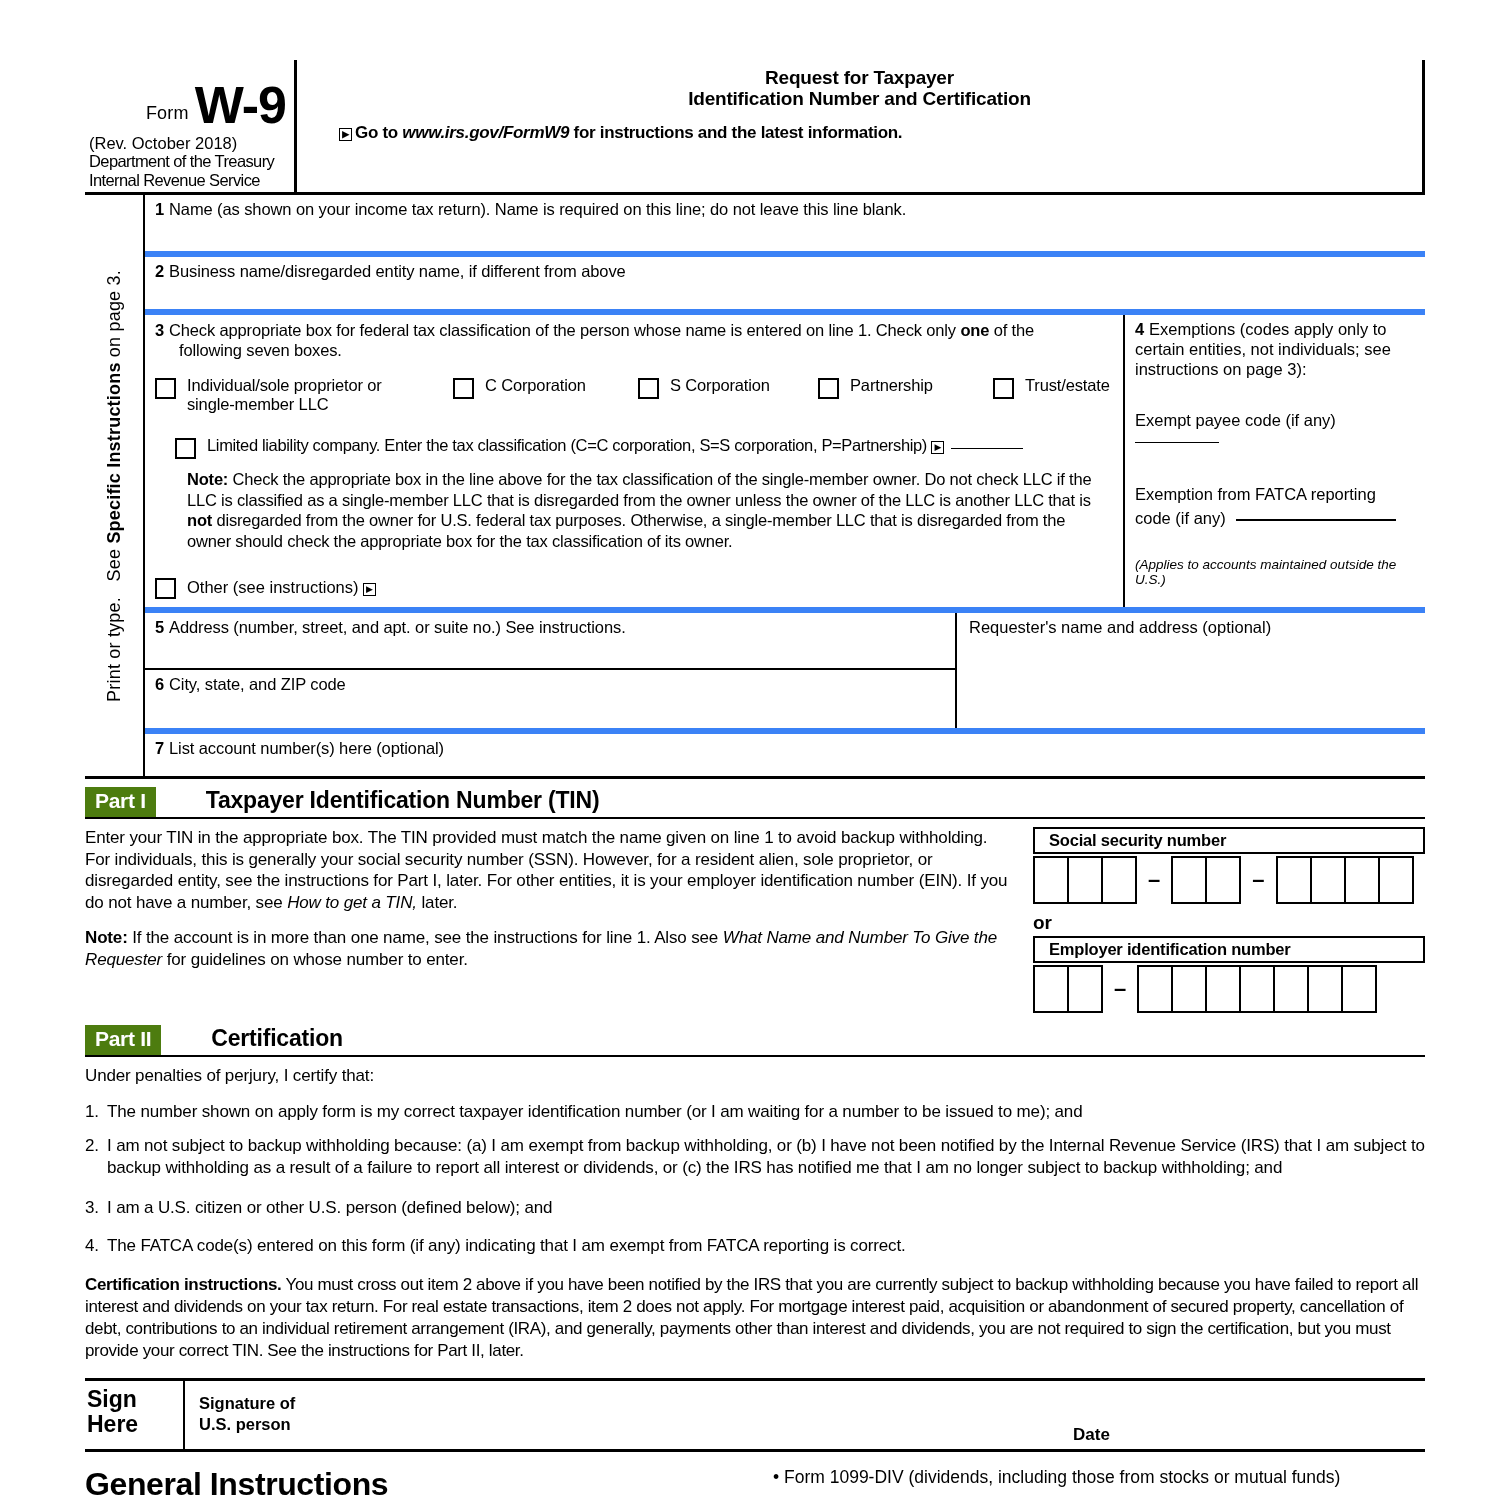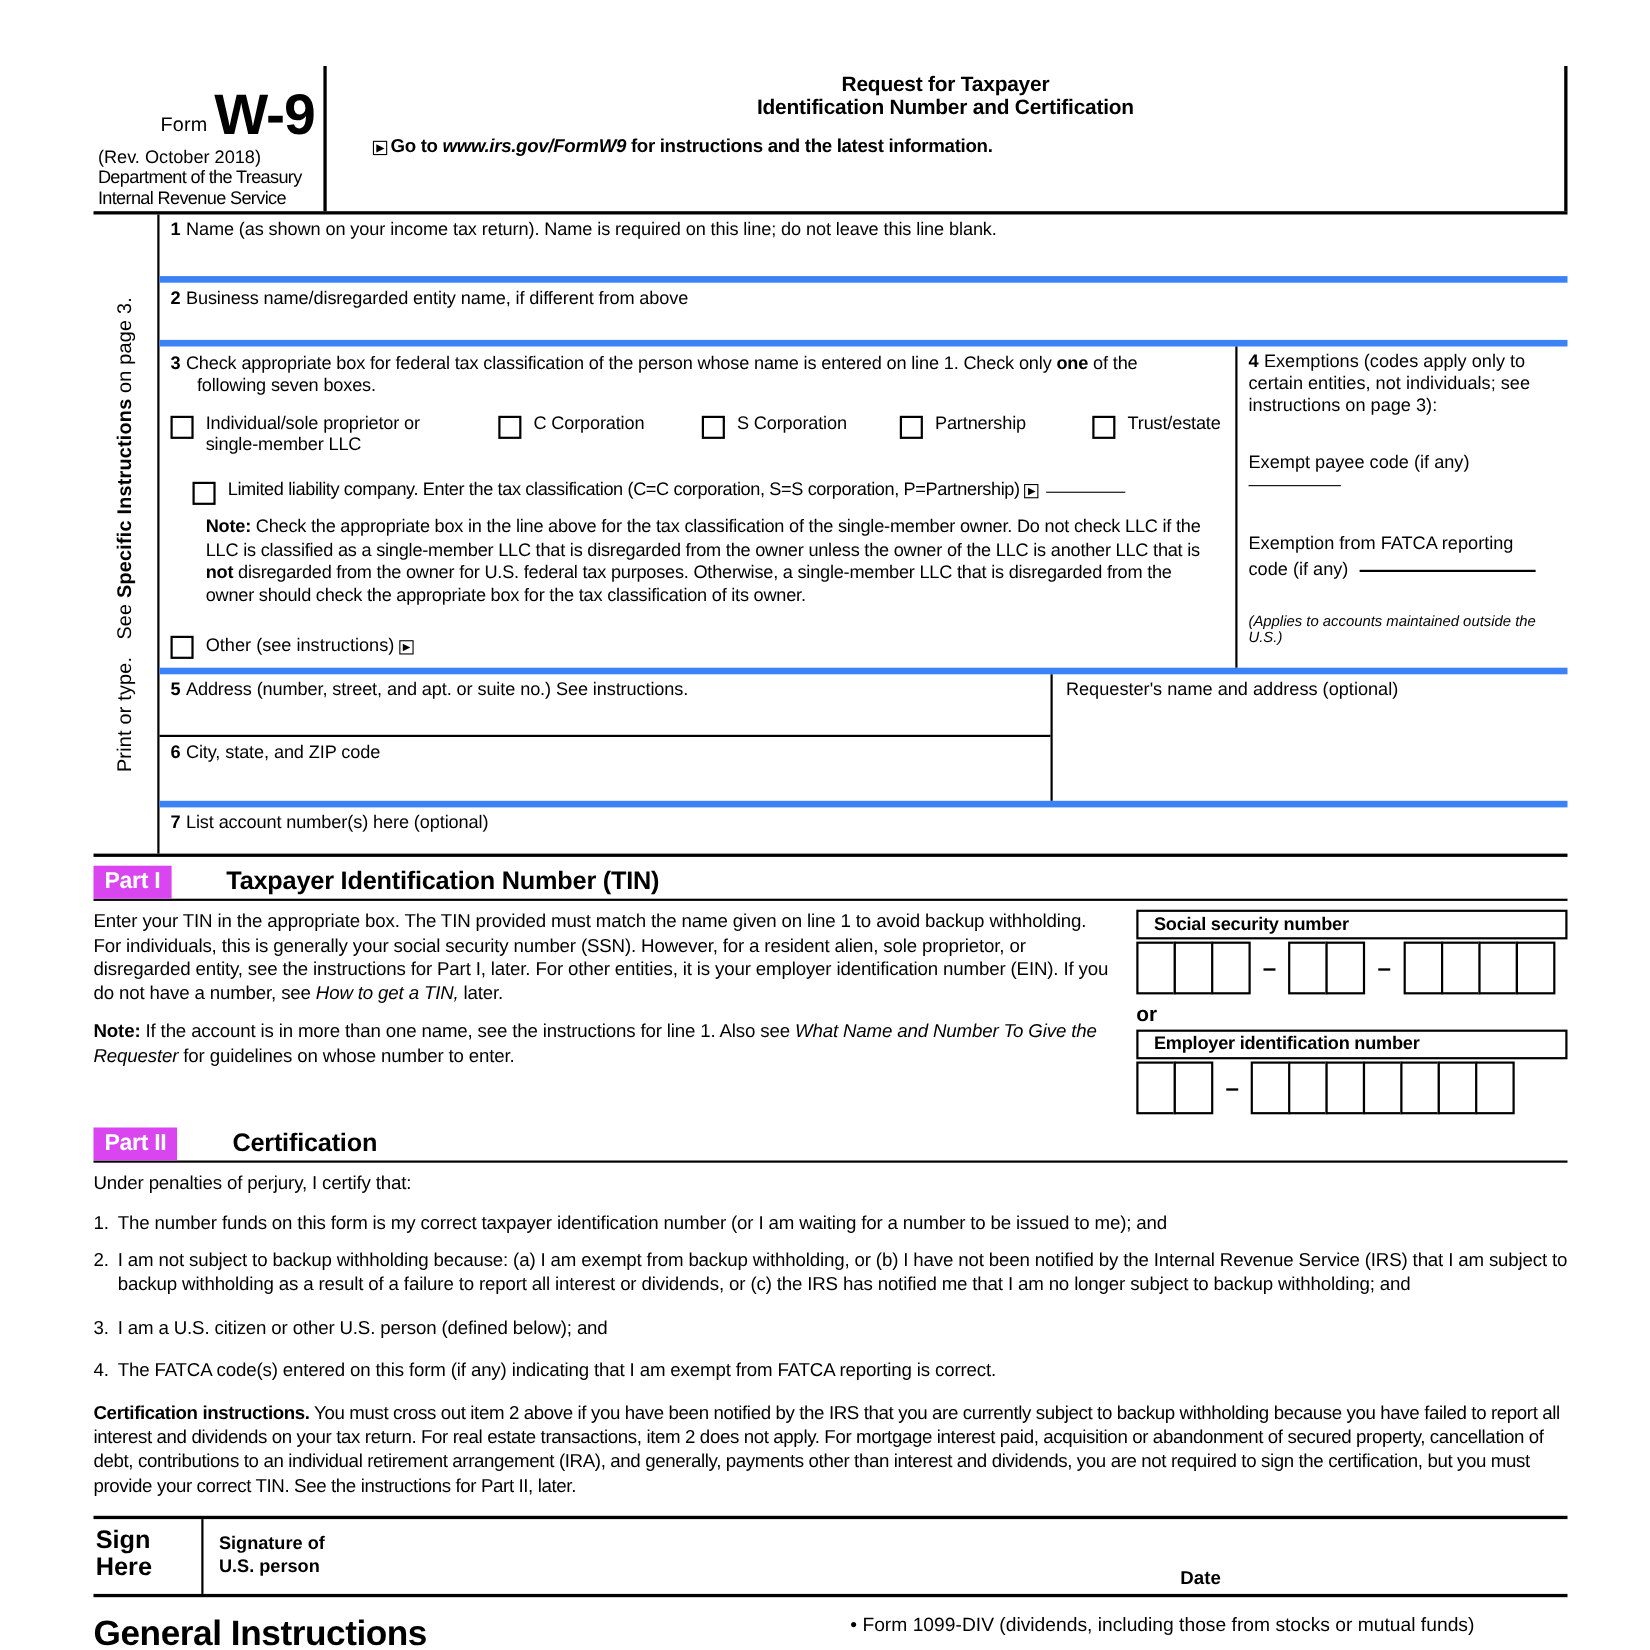--- a/index.html
+++ b/index.html
@@ -176,21 +176,21 @@
   .r7 { height: 42px; }
 
   
   .part-bar {
     display: flex;
     align-items: stretch;
     border-bottom: 2px solid #000;
     margin-top: 8px;
   }
   .part-tag {
-    background: #d946ef;
+    background: #4d7c0f;
     color: #fff;
     font-size: 21px;
     font-weight: bold;
     padding: 2px 10px 4px 10px;
     letter-spacing: -0.3px;
   }
   .part-title {
     font-size: 23px;
     font-weight: bold;
     padding-left: 50px;
@@ -474,21 +474,21 @@
   <div class="part-bar" style="margin-top:12px">
     <span class="part-tag">Part II</span>
     <span class="part-title">Certification</span>
   </div>
 
   <div class="p2-body">
     <div class="intro">Under penalties of perjury, I certify that:</div>
 
     <div class="num-item">
       <span class="n">1.</span>
-      <span>The number funds on this form is my correct taxpayer identification number (or I am waiting for a number to be issued to me);  and</span>
+      <span>The number shown on apply form is my correct taxpayer identification number (or I am waiting for a number to be issued to me);  and</span>
     </div>
     <div class="num-item">
       <span class="n">2.</span>
       <span>I am not subject to backup withholding because: (a) I am exempt from backup withholding, or (b) I have not been notified by the Internal Revenue Service (IRS) that I am subject to backup withholding as a result of a failure to report all interest or dividends, or (c) the IRS has notified me that I am no longer subject to backup withholding; and</span>
     </div>
     <div class="num-item" style="margin-top:18px">
       <span class="n">3.</span>
       <span>I am a U.S. citizen or other U.S. person (defined below); and</span>
     </div>
     <div class="num-item" style="margin-top:16px">

